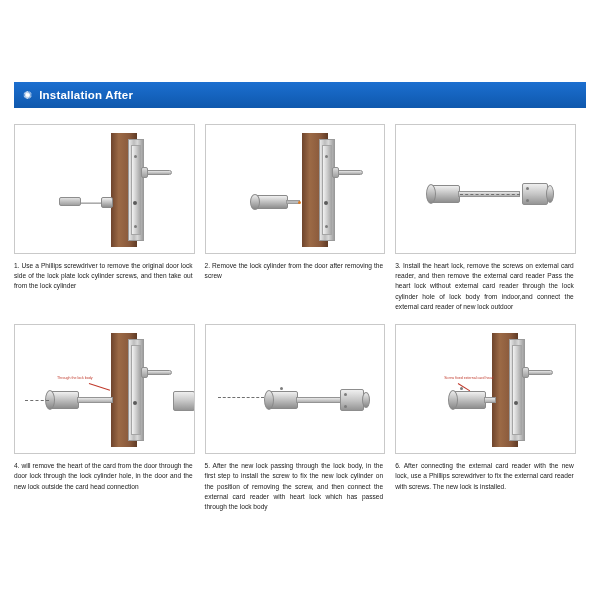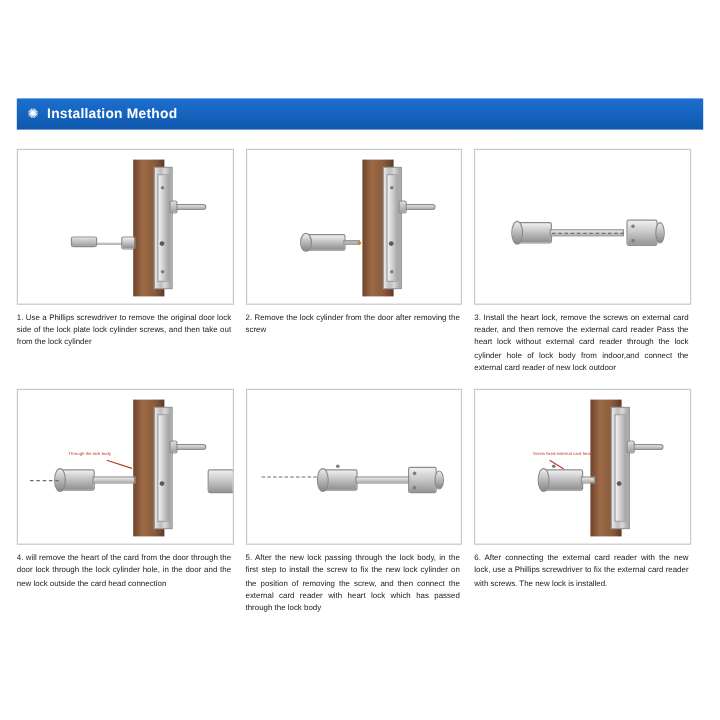--- a/index.html
+++ b/index.html
@@ -196,21 +196,21 @@
     border-radius: 50%;
   }
 </style>
 </head>
 <body>
 
 <div class="page">
 
   <div class="header-bar">
     <span class="header-icon">✺</span>
-    <span class="header-title">Installation Method</span>
+    <span class="header-title">Installation After</span>
   </div>
 
   <div class="grid">
 
     <div class="cell">
       <div class="figure">
 
         <div class="door" style="left:96px; top:8px; width:26px; height:114px;"></div>
 
         <div class="plate" style="left:113px; top:14px; width:16px; height:102px;"></div>

